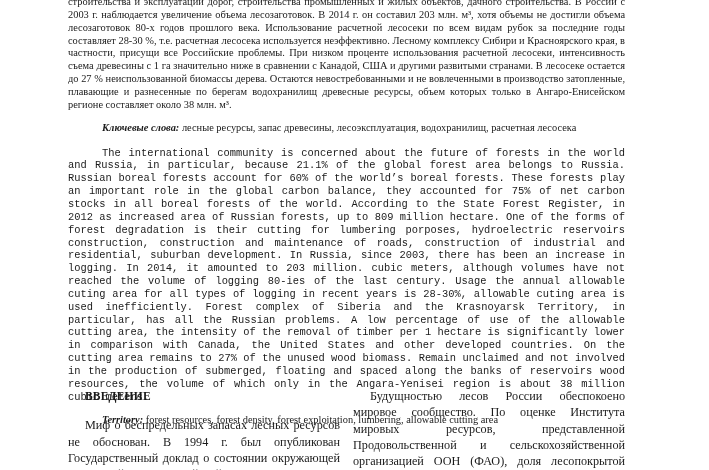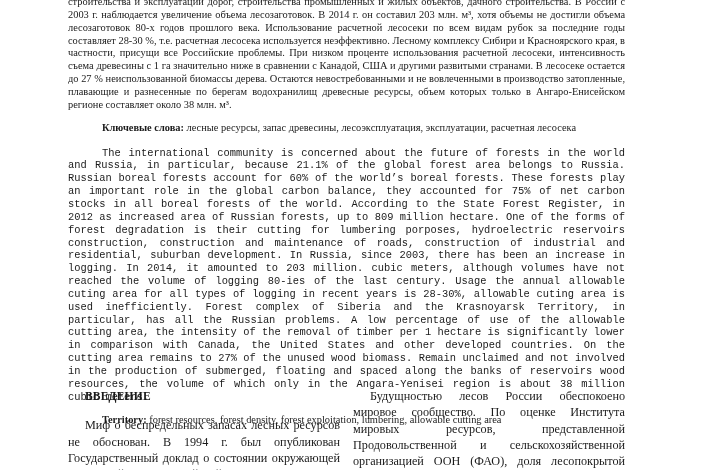--- a/index.html
+++ b/index.html
@@ -12,40 +12,40 @@
   .abs-ru, .abs-en {
     font-size: 10.4px; line-height: 12.85px; text-align: justify;
     margin: 0;
   }
   .abs-ru p, .abs-en p { margin: 0; }
   .abs-en p { text-indent: 34px; font-family: Liberation Mono, monospace; }
   .kw {
     font-size: 10.4px; line-height: 13px; margin: 0;
     padding-left: 34px;
   }
-  .kw b { font-weight: bold; }
+  .kw b { font-style: italic; font-weight: bold; }
   .ru-kw { margin-top: 9px; }
   .en-block { margin-top: 13px; }
   .en-kw { margin-top: 10px; }
   .cols { position: absolute; left: 68px; top: 388px; width: 557px; display: flex; justify-content: space-between; }
   .col { width: 272px; font-size: 12.2px; line-height: 16.3px; text-align: justify; }
   .col p { margin: 0; text-indent: 17px; }
   .section-head { font-weight: bold; font-size: 11.5px; margin: 0 0 13px 17px; letter-spacing: 0.2px; }
   .col-right { padding-top: 0px; }
 </style>
 </head>
 <body>
 
 <div class="page">
   <div class="abs-ru">
     <p>строительства и эксплуатации дорог, строительства промышленных и жилых объектов, дачного строительства. В России с 2003 г. наблюдается увеличение объема лесозаготовок. В 2014 г. он составил 203 млн. м³, хотя объемы не достигли объема лесозаготовок 80-х годов прошлого века. Использование расчетной лесосеки по всем видам рубок за последние годы составляет 28-30 %, т.е. расчетная лесосека используется неэффективно. Лесному комплексу Сибири и Красноярского края, в частности, присущи все Российские проблемы. При низком проценте использования расчетной лесосеки, интенсивность съема древесины с 1 га значительно ниже в сравнении с Канадой, США и другими развитыми странами. В лесосеке остается до 27 % неиспользованной биомассы дерева. Остаются невостребованными и не вовлеченными в производство затопленные, плавающие и разнесенные по берегам водохранилищ древесные ресурсы, объем которых только в Ангаро-Енисейском регионе составляет около 38 млн. м³.</p>
   </div>
 
   <p class="kw ru-kw">
-    <b>Ключевые слова:</b><span> лесные ресурсы, запас древесины, лесоэксплуатация, эксплуатации, расчетная лесосека</span>
+    <b>Ключевые слова:</b><span> лесные ресурсы, запас древесины, лесоэксплуатация, водохранилищ, расчетная лесосека</span>
   </p>
 
   <div class="abs-en en-block">
     <p>The international community is concerned about the future of forests in the world and Russia, in particular, because 21.1% of the global forest area belongs to Russia. Russian boreal forests account for 60% of the world’s boreal forests. These forests play an important role in the global carbon balance, they accounted for 75% of net carbon stocks in all boreal forests of the world. According to the State Forest Register, in 2012 as increased area of Russian forests, up to 809 million hectare. One of the forms of forest degradation is their cutting for lumbering porposes, hydroelectric reservoirs construction, construction and maintenance of roads, construction of industrial and residential, suburban development. In Russia, since 2003, there has been an increase in logging. In 2014, it amounted to 203 million. cubic meters, although volumes have not reached the volume of logging 80-ies of the last century. Usage the annual allowable cuting area for all types of logging in recent years is 28-30%, allowable cuting area is used inefficiently. Forest complex of Siberia and the Krasnoyarsk Territory, in particular, has all the Russian problems. A low percentage of use of the allowable cutting area, the intensity of the removal of timber per 1 hectare is significantly lower in comparison with Canada, the United States and other developed countries. On the cutting area remains to 27% of the unused wood biomass. Remain unclaimed and not involved in the production of submerged, floating and spaced along the banks of reservoirs wood resources, the volume of which only in the Angara-Yenisei region is about 38 million cubic meters.</p>
   </div>
 
   <p class="kw en-kw">
     <b>Territory:</b><span> forest resources, forest density, forest exploitation, lumbering, allowable cutting area</span>
   </p>
 </div>

